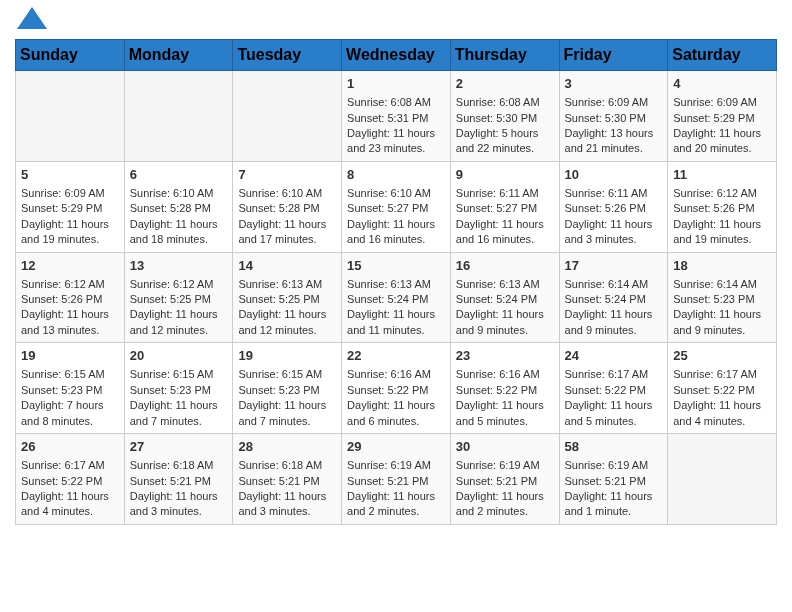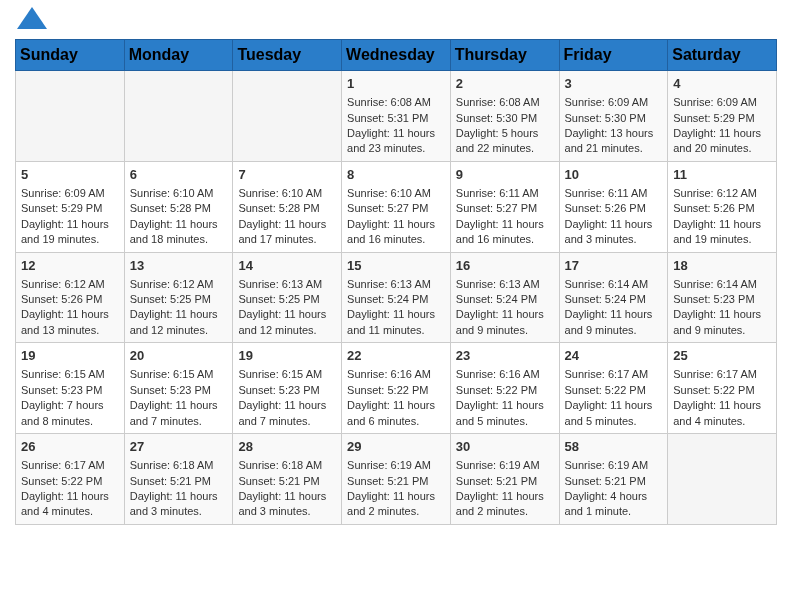--- a/index.html
+++ b/index.html
@@ -295,18 +295,18 @@
         <td>
           <span class="day-num">30</span>
           <div>Sunrise: 6:19 AM</div>
           <div>Sunset: 5:21 PM</div>
           <div>Daylight: 11 hours and 2 minutes.</div>
         </td>
         <td>
           <span class="day-num">58</span>
           <div>Sunrise: 6:19 AM</div>
           <div>Sunset: 5:21 PM</div>
-          <div>Daylight: 4 hours and 1 minute.</div>
+          <div>Daylight: 11 hours and 1 minute.</div>
         </td>
         <td class="empty"></td>
       </tr>
     </tbody>
 </table>
 
 </body></html>

